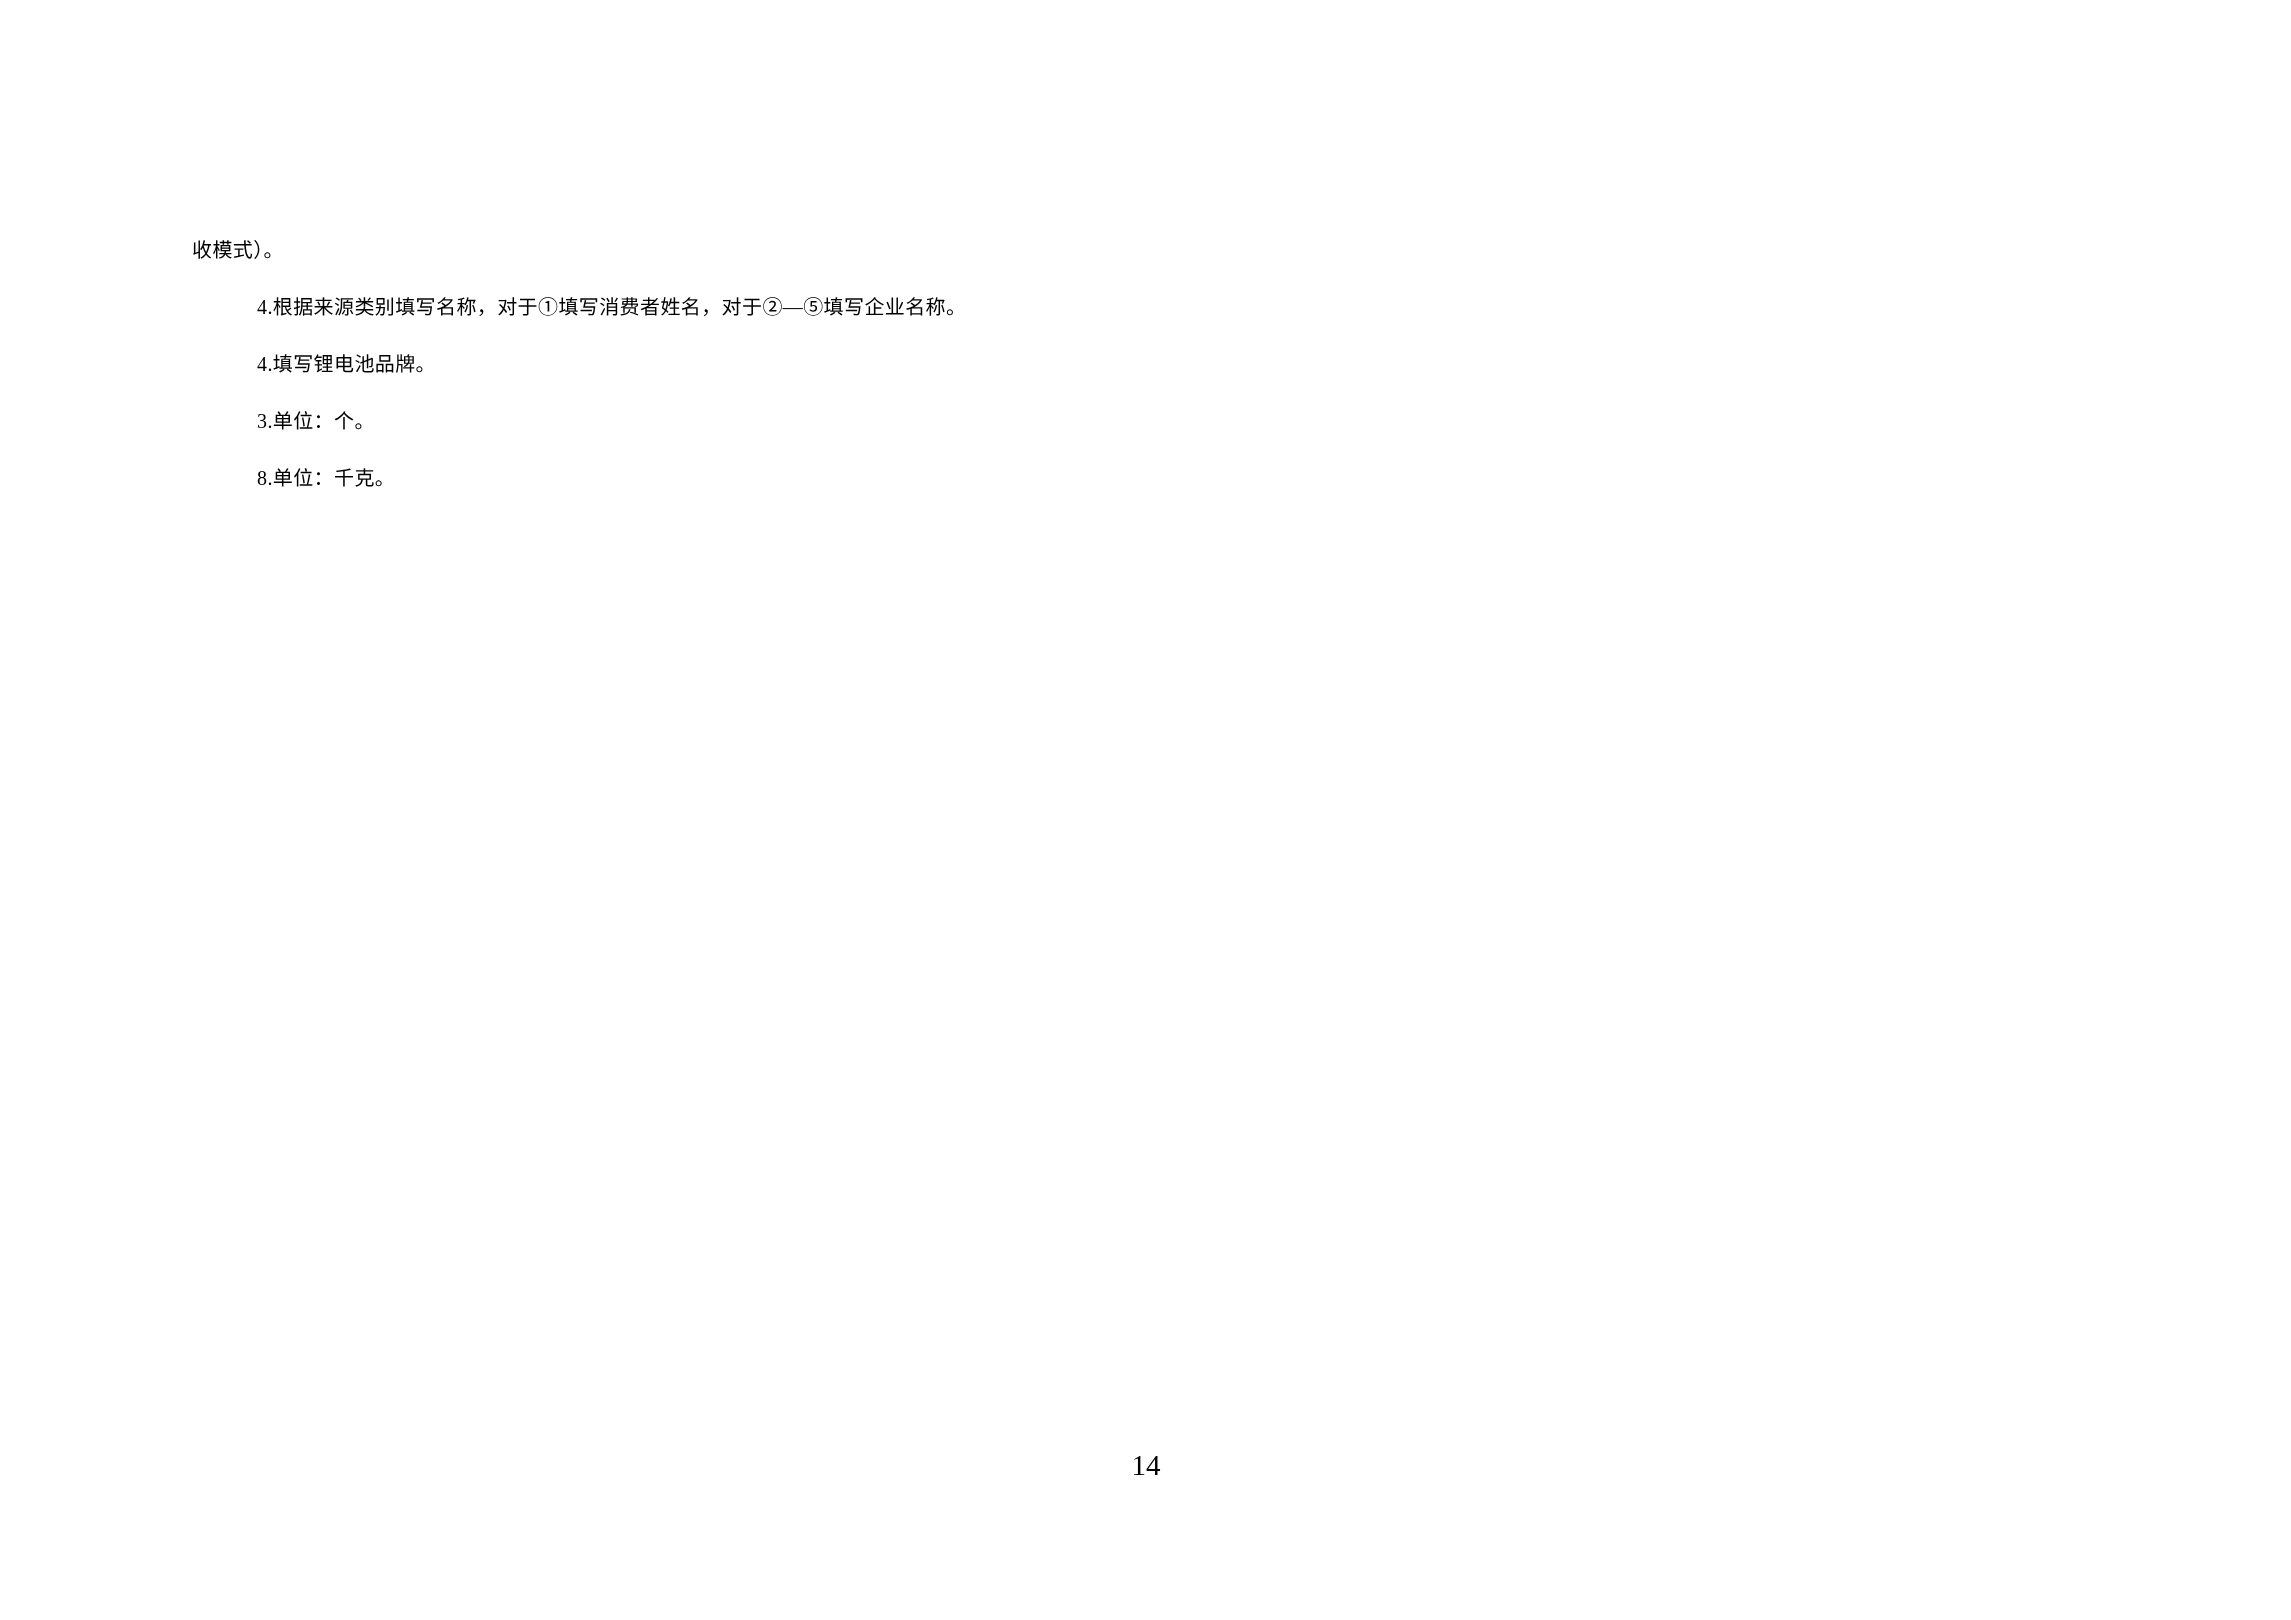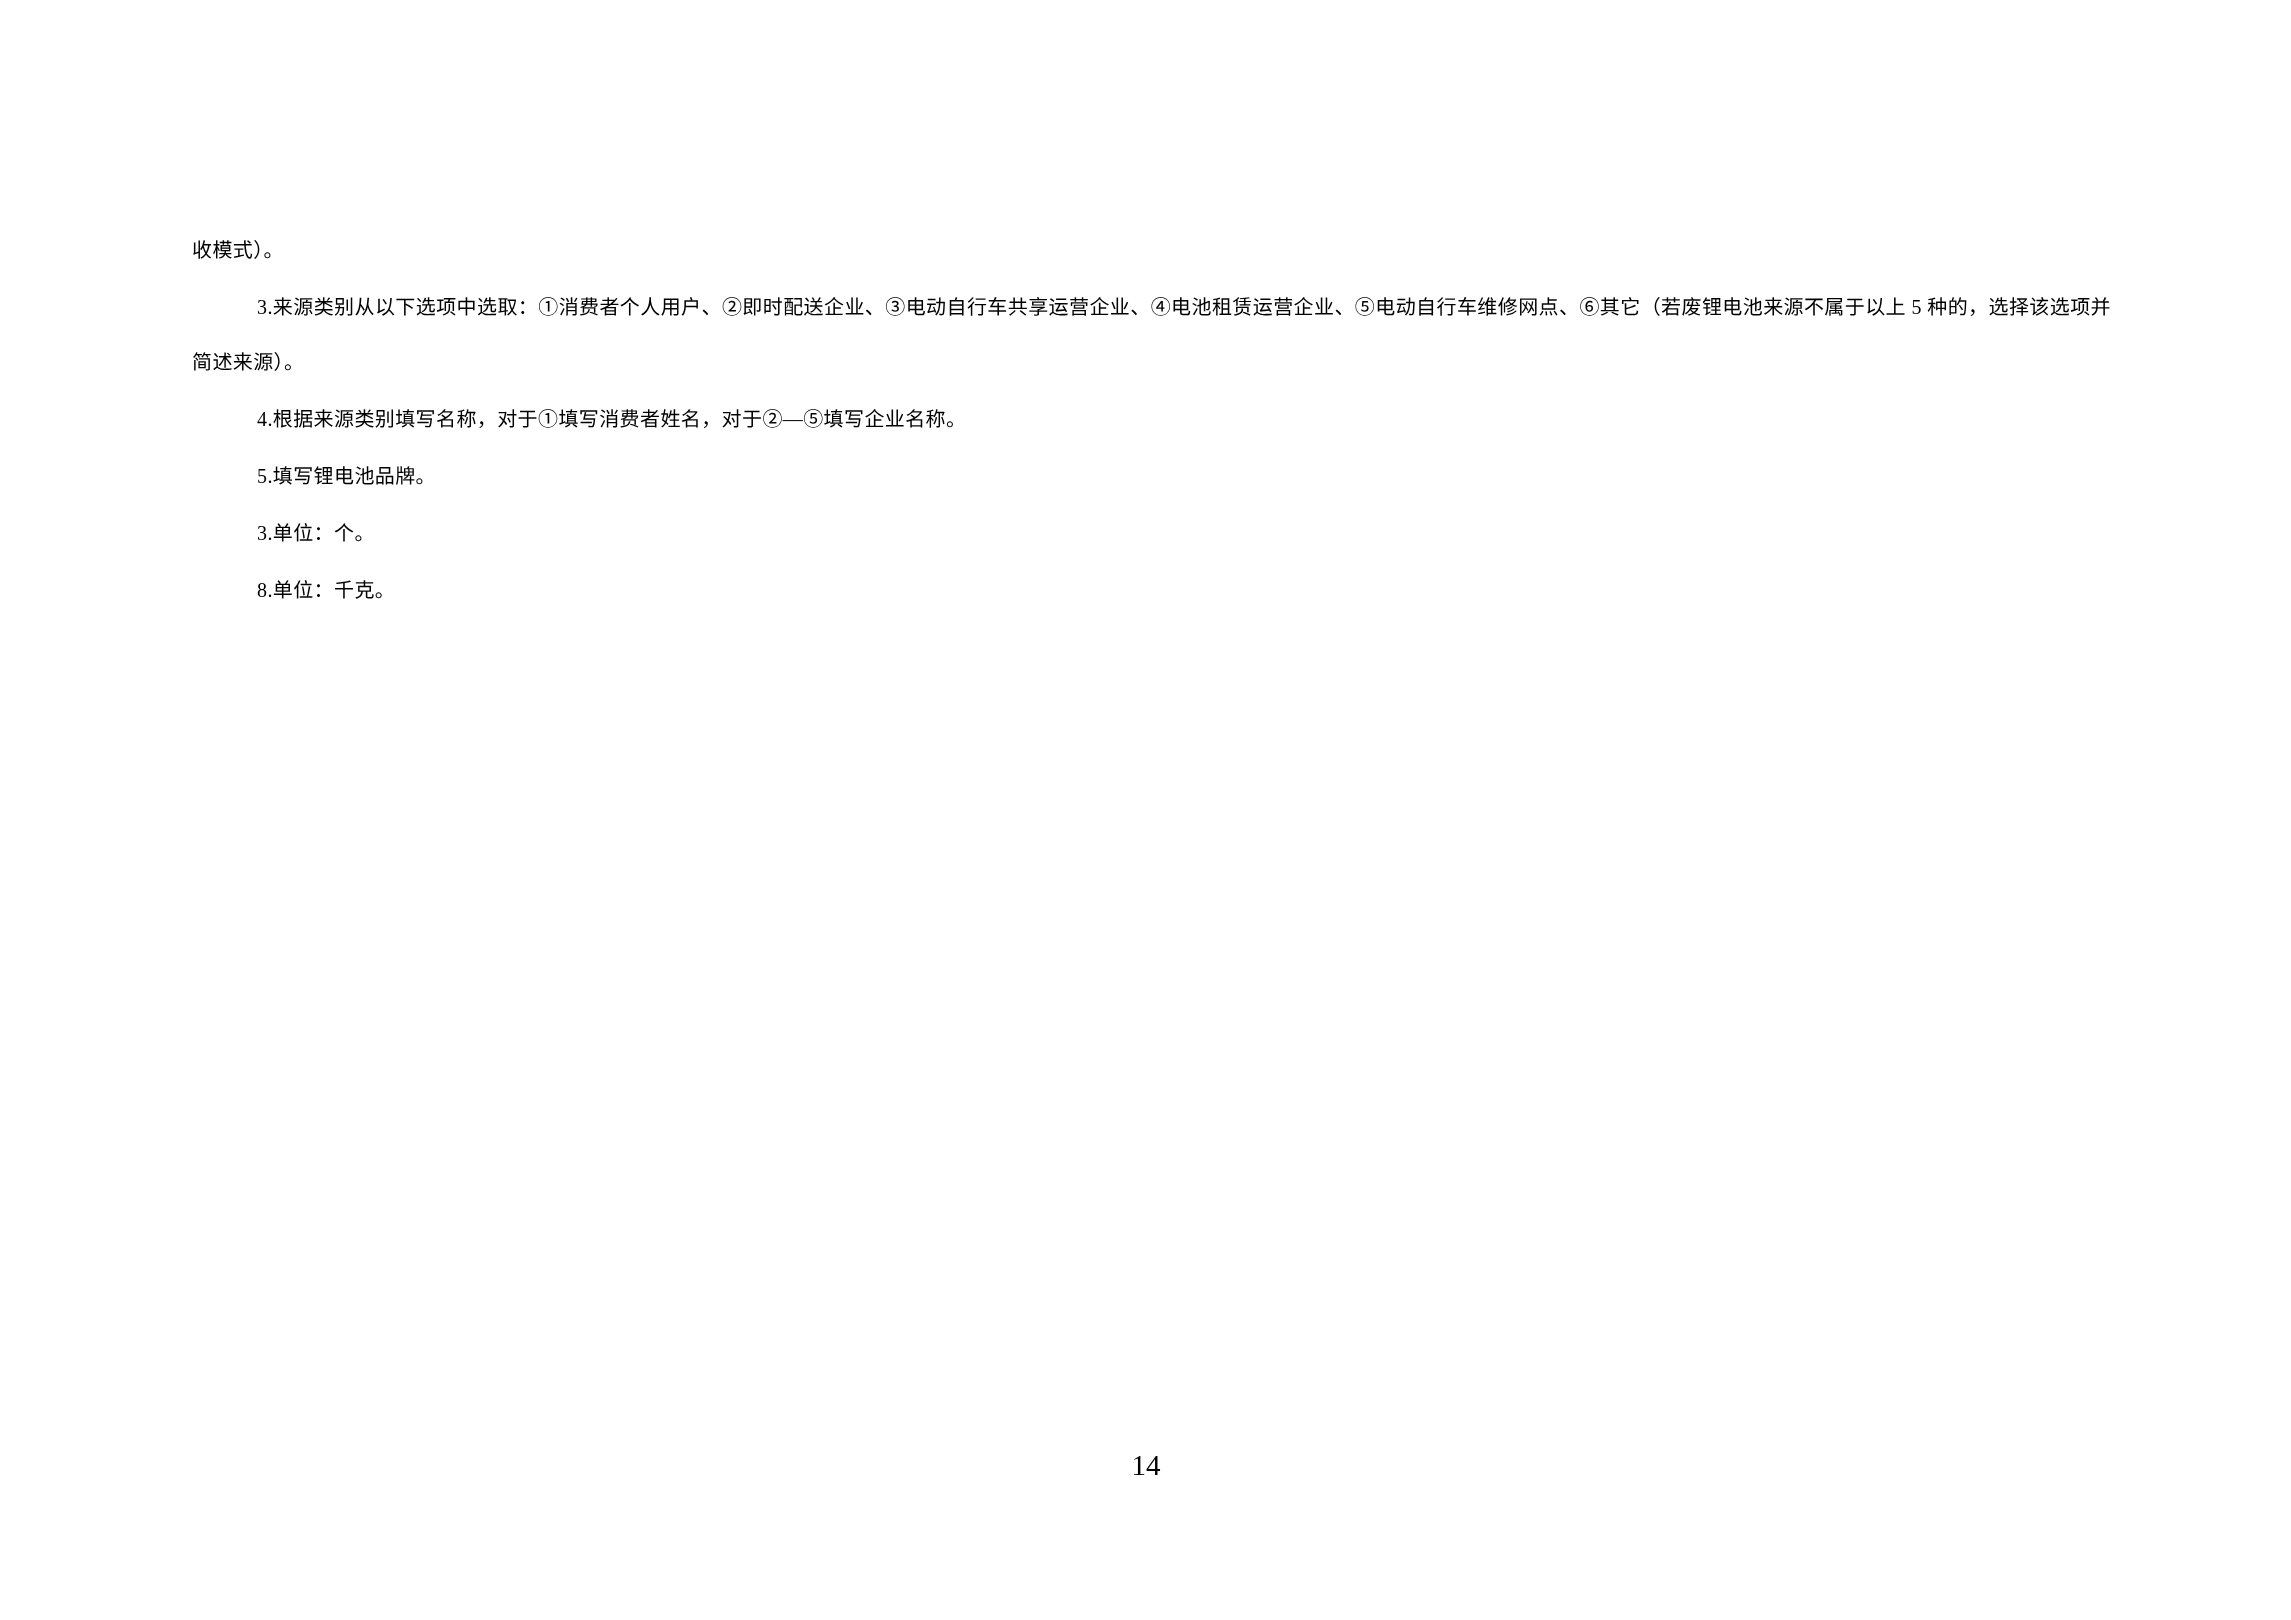--- a/index.html
+++ b/index.html
@@ -50,21 +50,20 @@
     font-size: 29px;
     font-family: "Liberation Serif", "DejaVu Serif", serif;
   }
 </style>
 </head>
 <body>
 
 <div class="page">
   <div class="content">
     <p class="para">收模式）。</p>
-    <p class="para indent">3.来源类别从以下选项中选取：①消费者个人用户、②即时配送企业、③电动自行车共享运营企业、④电池租赁运营企业、⑤电动自行车维修网点、⑥其它（若废锂电池来源不属于以上 5 种的，选择该选项并简述来源）。</p>
     <p class="para indent">4.根据来源类别填写名称，对于①填写消费者姓名，对于②—⑤填写企业名称。</p>
-    <p class="para indent">5.填写锂电池品牌。</p>
+    <p class="para indent">4.填写锂电池品牌。</p>
     <p class="para indent">3.单位：个。</p>
     <p class="para indent">8.单位：千克。</p>
   </div>
   <div class="page-number">14</div>
 </div>
 
 
 </body></html>

